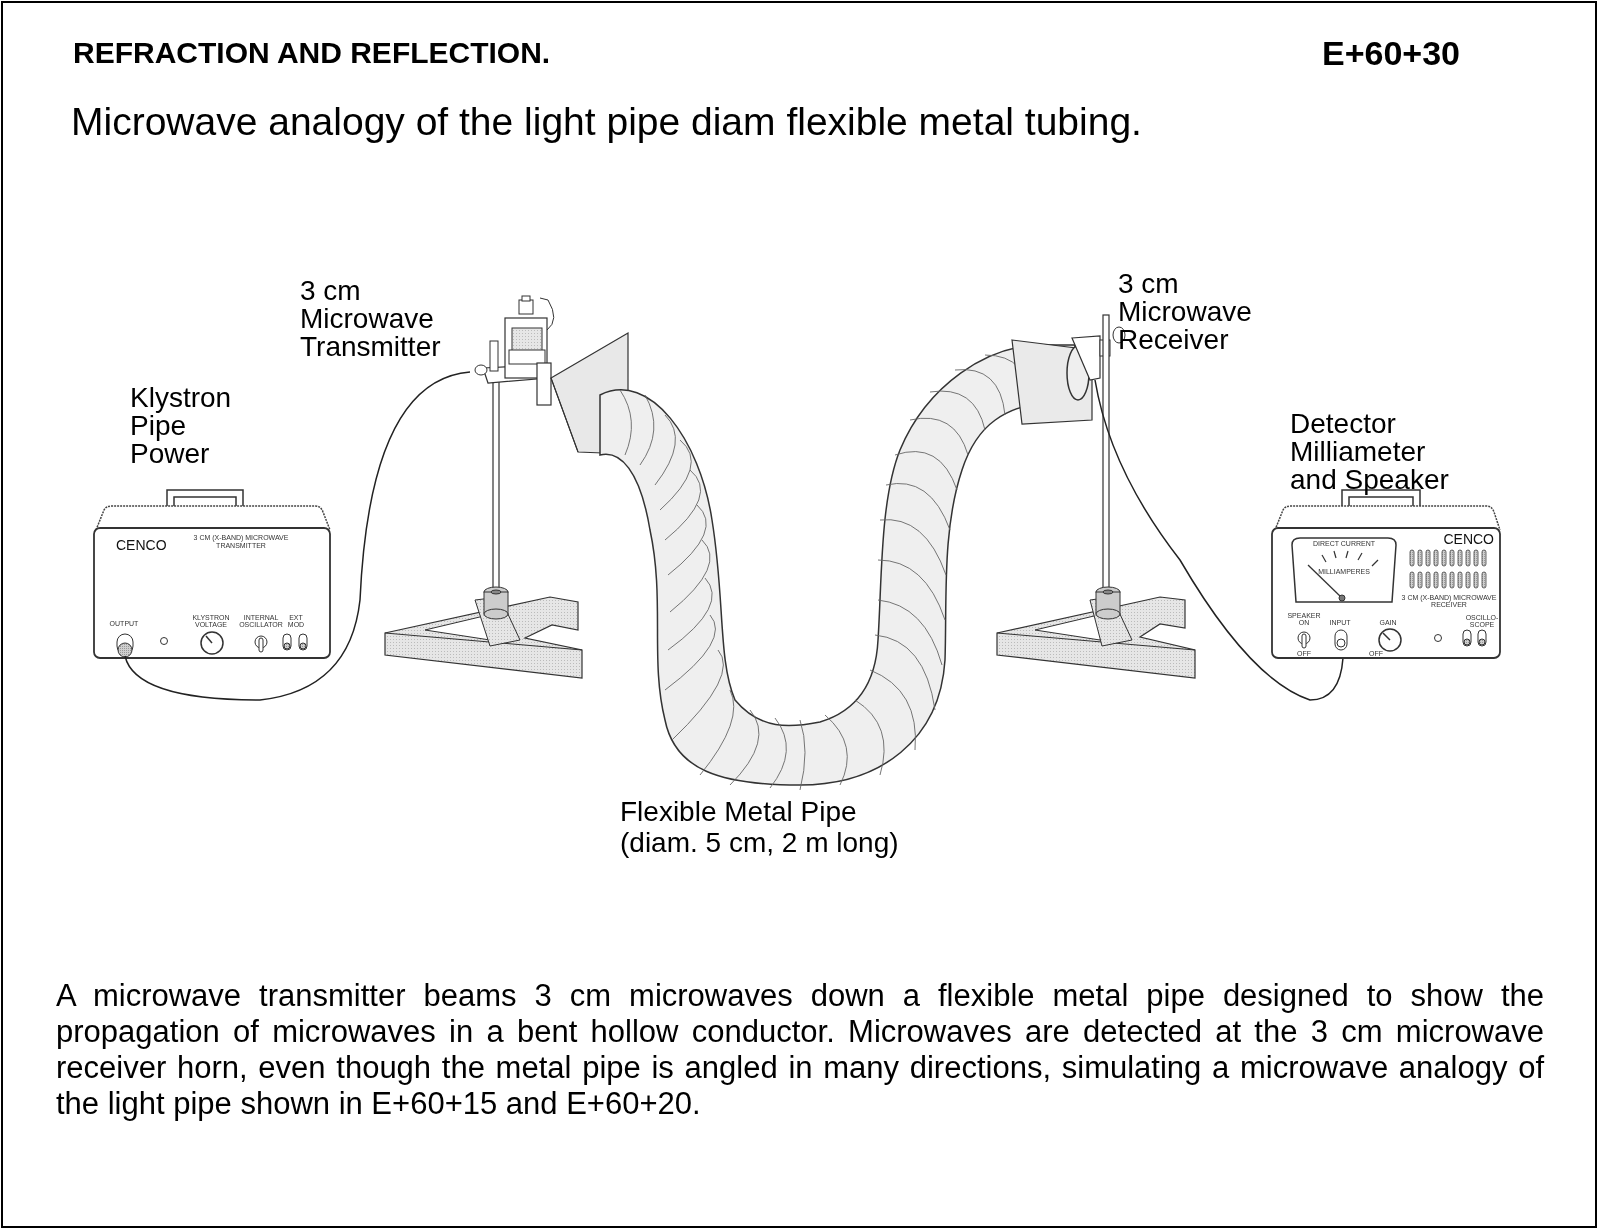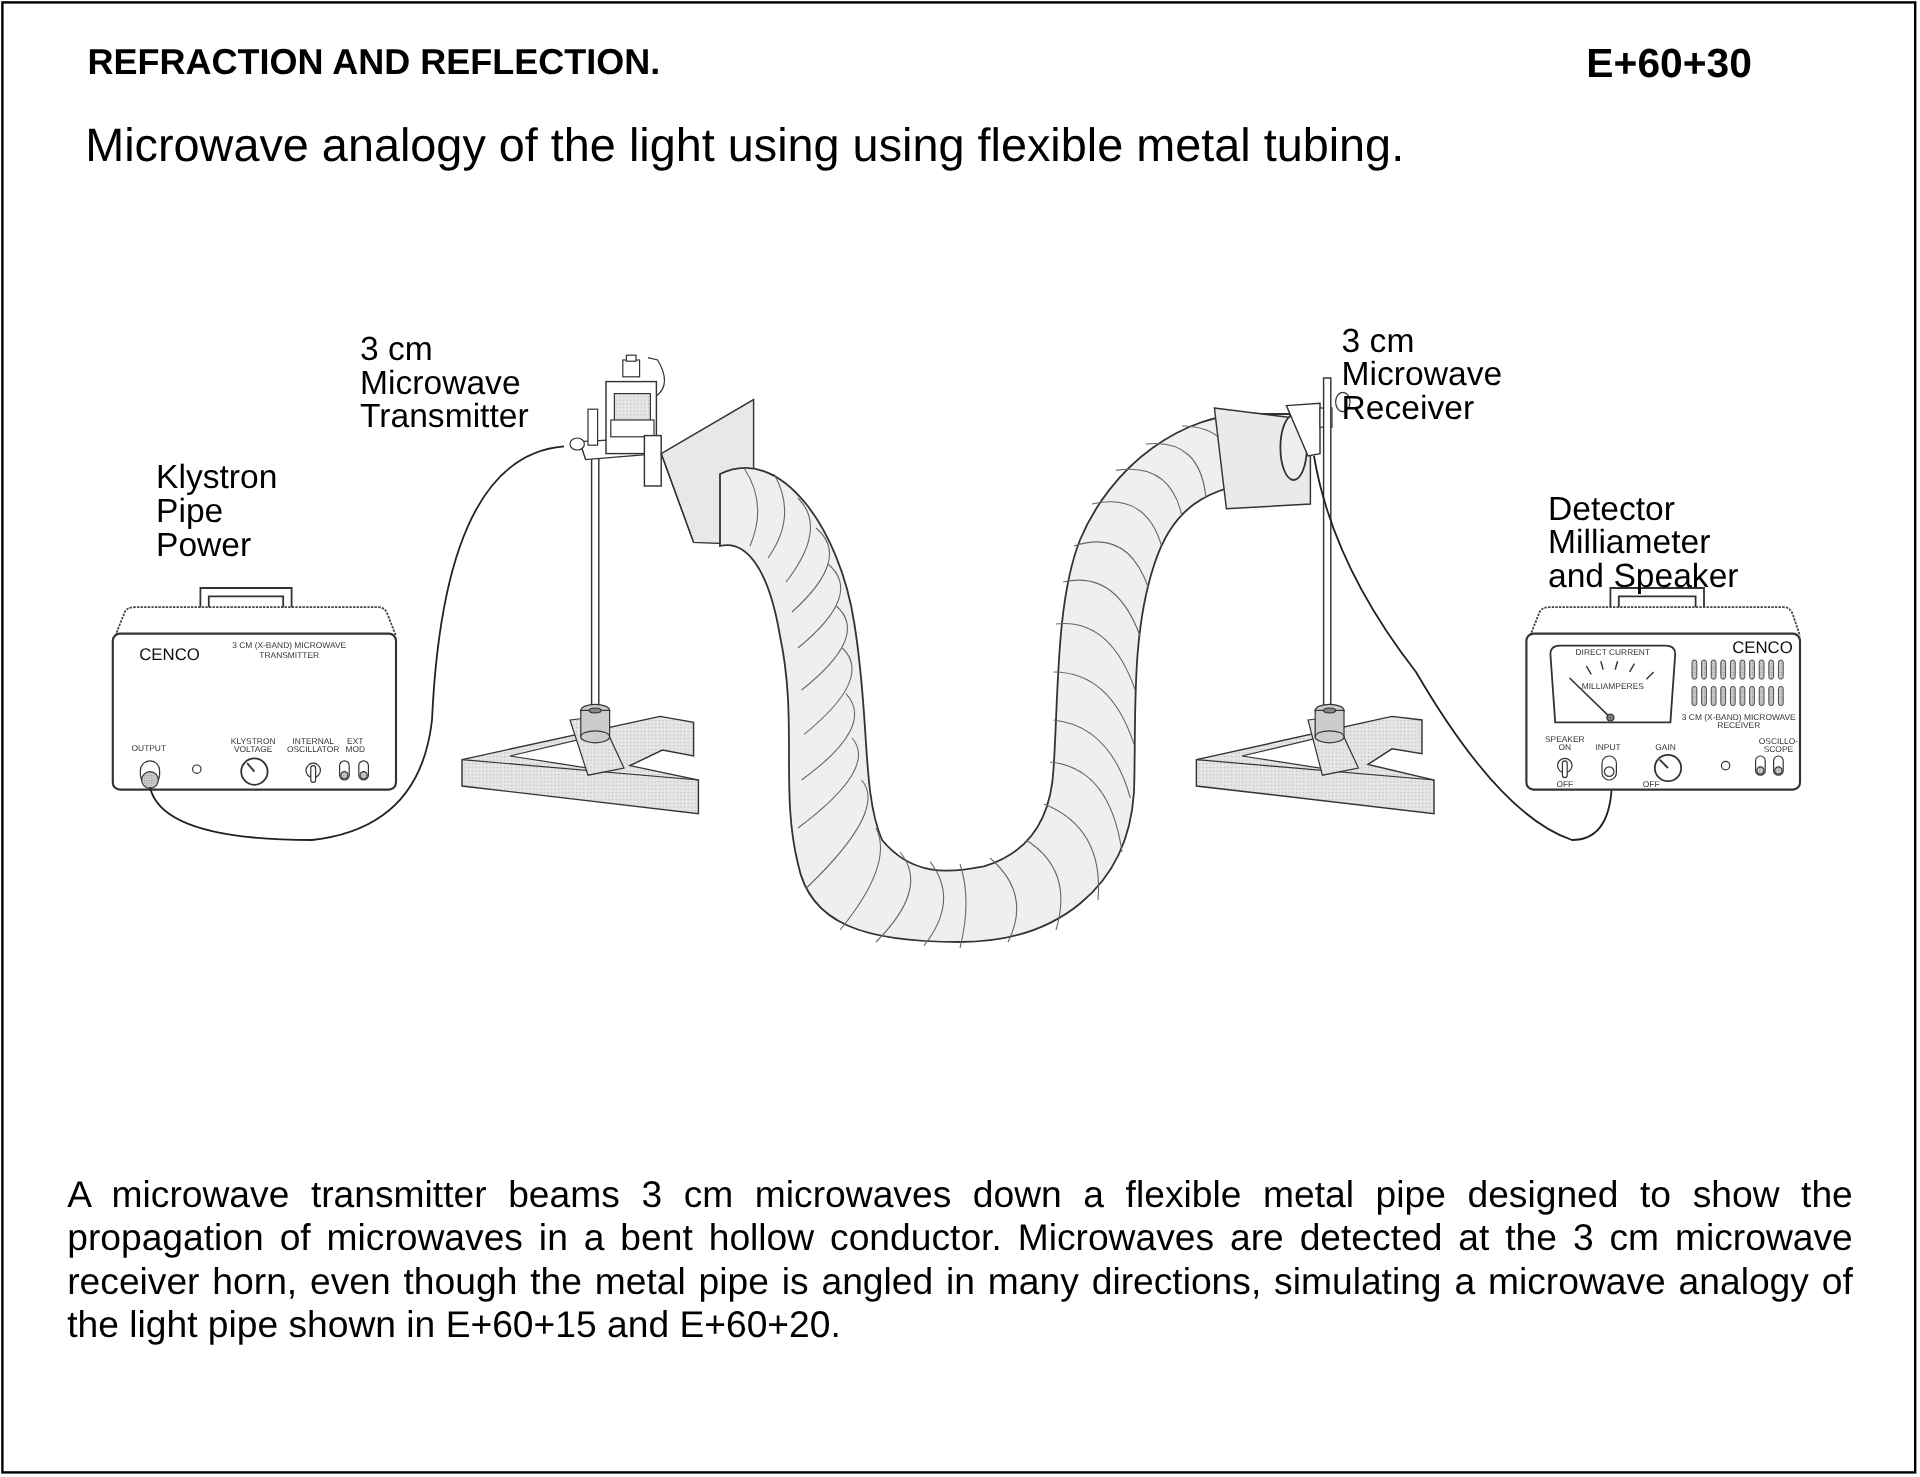--- a/index.html
+++ b/index.html
@@ -13,21 +13,21 @@
   svg.diagram { position: absolute; left: 0; top: 0; }
   .tiny { font-family: "Liberation Sans", sans-serif; font-size: 7px; fill: #333; }
 </style>
 </head>
 <body>
 
 <div class="frame"></div>
 
 <div class="title">REFRACTION AND REFLECTION.</div>
 <div class="code">E+60+30</div>
-<div class="subtitle">Microwave analogy of the light using using flexible metal tubing.</div>
+<div class="subtitle">Microwave analogy of the light pipe diam flexible metal tubing.</div>
 
 <svg class="diagram" width="1600" height="1231" viewBox="0 0 1600 1231">
   <defs>
     <pattern id="dots" width="3" height="3" patternUnits="userSpaceOnUse">
       <rect width="3" height="3" fill="#e6e6e6"></rect>
       <rect width="1" height="1" fill="#bbb"></rect>
     </pattern>
     <pattern id="dots2" width="2" height="2" patternUnits="userSpaceOnUse">
       <rect width="2" height="2" fill="#cfcfcf"></rect>
       <rect width="1" height="1" fill="#999"></rect>
@@ -255,15 +255,17 @@
   <div>Klystron</div>
   <div>Pipe</div>
   <div>Power</div>
 </div>
 <div class="label" style="left:1290px; top:385px; width:210px;margin-top:25px;">
   <div>Detector</div>
   <div>Milliameter</div>
   <div>and Speaker</div>
 </div>
 <div class="label" style="left:620px; top:796px; width:350px; line-height:31px;">
+  <div>Flexible Metal Pipe</div>
+  <div>(diam. 5 cm, 2 m long)</div>
 </div>
 
 <div class="desc">A microwave transmitter beams 3 cm microwaves down a flexible metal pipe designed to show the propagation of microwaves in a bent hollow conductor. Microwaves are detected at the 3 cm microwave receiver horn, even though the metal pipe is angled in many directions, simulating a microwave analogy of the light pipe shown in E+60+15 and E+60+20.</div>
 
 </body></html>

